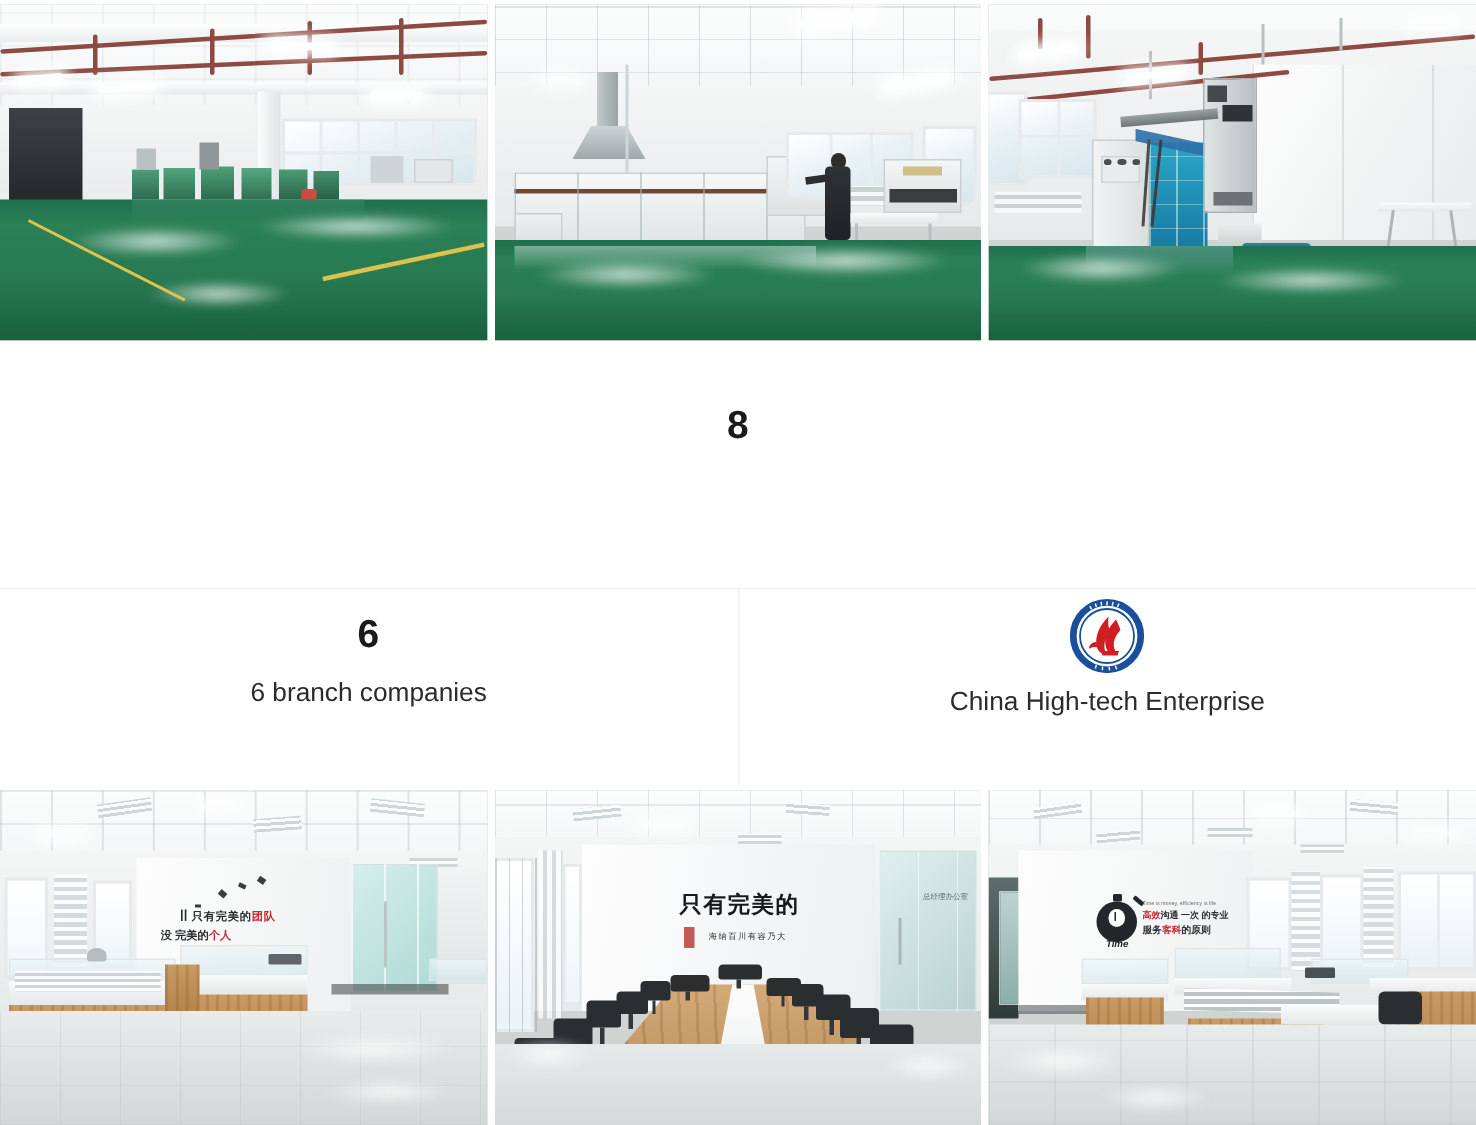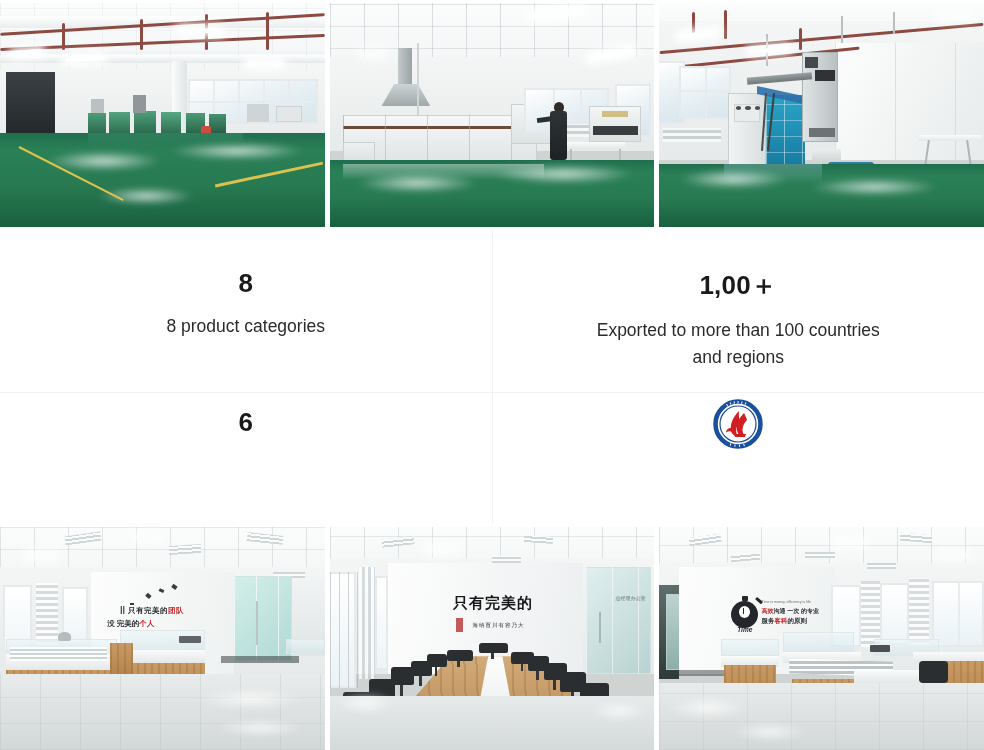--- a/index.html
+++ b/index.html
@@ -319,31 +319,27 @@
         <div style="position:absolute;left:20%;top:72%;width:30%;height:9%;background:linear-gradient(rgba(160,200,215,.35),rgba(160,200,215,0));"></div>
       </div>
     </div>
   </div>
 
   <div class="stats">
 
     <div class="stats-row r1">
       <div class="stat-cell">
         <div class="stat-value">8</div>
-        <div class="stat-label">8 product categories</div>
-      </div>
-      <div class="stat-cell">
-        <div class="stat-value">1,00＋</div>
-        <div class="stat-label">Exported to more than 100 countries and regions</div>
       </div>
     </div>
 
     <div class="stats-row r2">
       <div class="stat-cell">
         <div class="stat-value">6</div>
+        <div class="stat-label">6 branch companies</div>
       </div>
       <div class="stat-cell">
         <div class="badge-wrap">
           <svg class="badge" viewBox="0 0 100 100">
             <circle cx="50" cy="50" r="46" fill="#ffffff"></circle>
             <circle cx="50" cy="50" r="45" fill="none" stroke="#1a4f9c" stroke-width="9"></circle>
             <circle cx="50" cy="50" r="36" fill="none" stroke="#1a4f9c" stroke-width="2.4"></circle>
             <circle cx="50" cy="50" r="33" fill="#ffffff"></circle>
             <g fill="#ffffff" opacity="0.95">
               <rect x="46" y="4" width="2" height="5" transform="rotate(-26 50 50)"></rect>
@@ -356,20 +352,21 @@
               <rect x="46" y="91" width="2" height="5" transform="rotate(-8 50 50)"></rect>
               <rect x="46" y="91" width="2" height="5" transform="rotate(4 50 50)"></rect>
               <rect x="46" y="91" width="2" height="5" transform="rotate(16 50 50)"></rect>
             </g>
             <path d="M52 24 C40 36 34 50 36 62 C37 70 43 75 50 75 C44 66 46 54 54 45 C52 39 51 31 52 24 Z" fill="#d01f22"></path>
             <path d="M62 28 C52 38 46 50 48 62 C49 71 56 76 64 74 C56 66 58 52 68 42 C66 36 64 32 62 28 Z" fill="#d01f22"></path>
             <path d="M36 58 C30 58 26 62 26 67 C31 64 35 64 39 66 C37 63 36 60 36 58 Z" fill="#d01f22"></path>
             <path d="M42 70 L66 70 L64 76 L44 76 Z" fill="#d01f22"></path>
           </svg>
         </div>
+        <div class="badge-label">China High-tech Enterprise</div>
       </div>
     </div>
   </div>
 
   <div class="photo-strip bottom">
 
     <div class="photo">
       <div class="scene">
         <div class="ceil" style="height:40%">
             <div class="ceil-grid" style="opacity:.8"></div>

